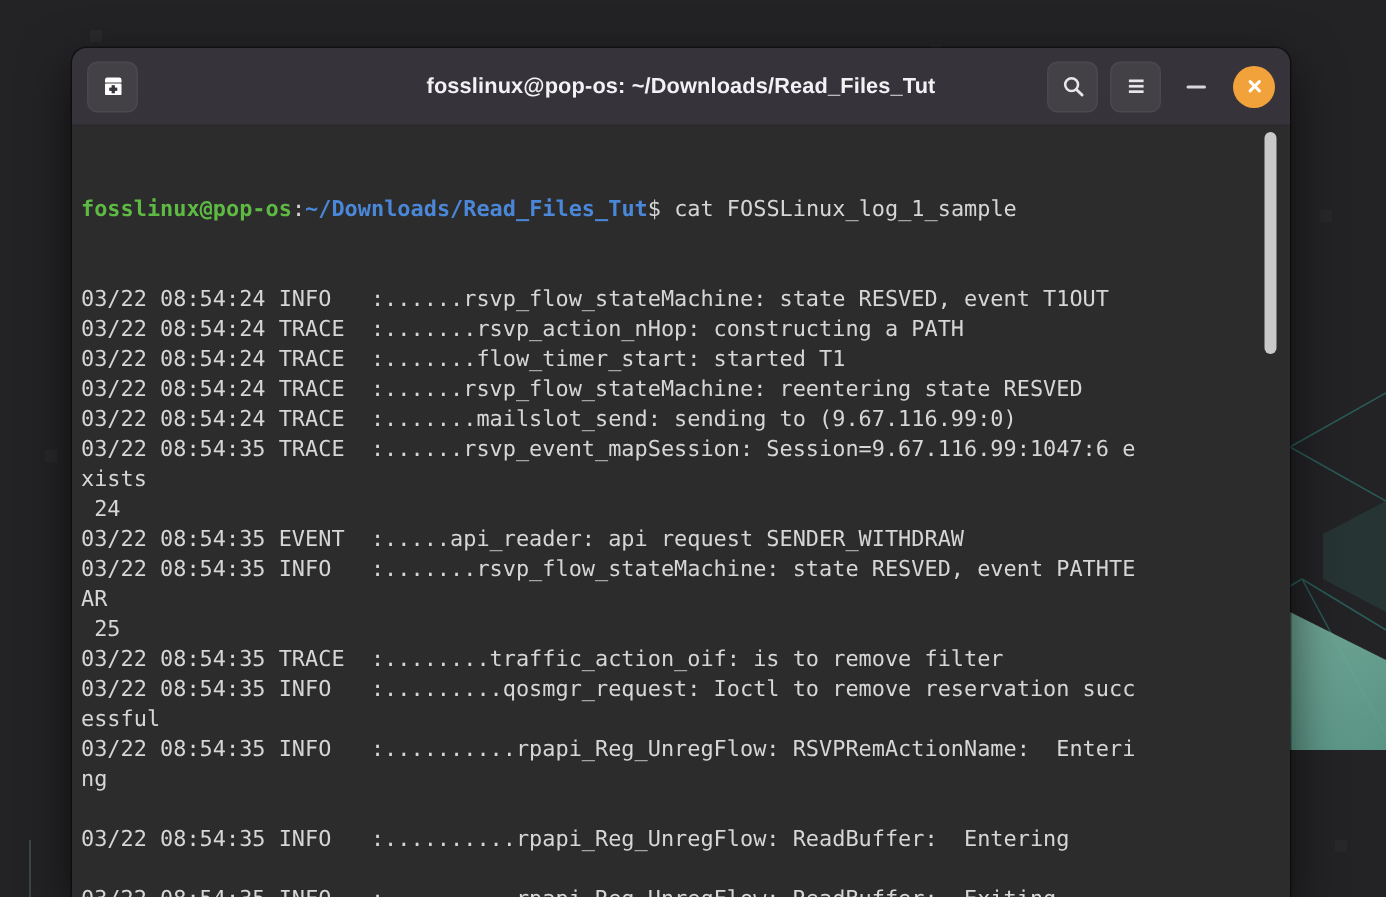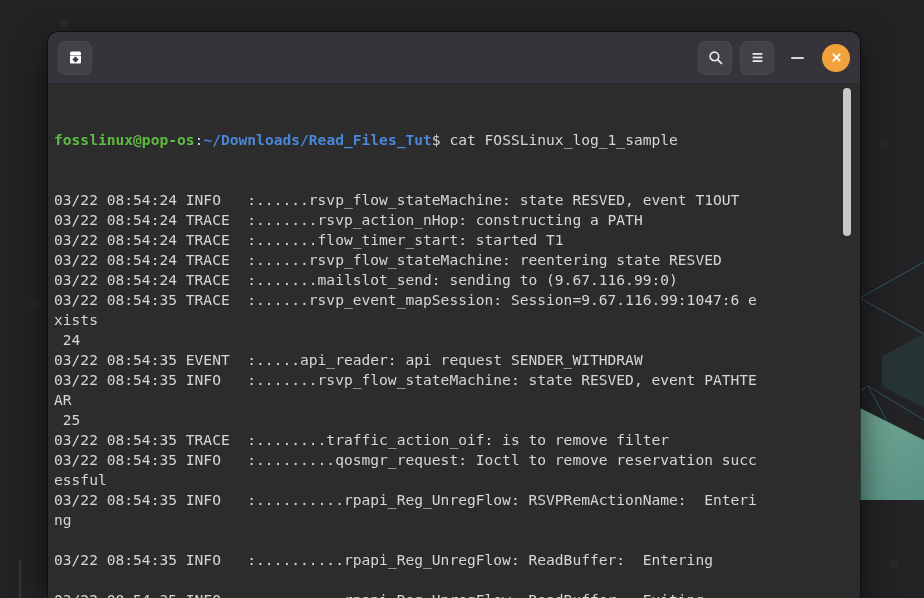--- a/index.html
+++ b/index.html
@@ -216,20 +216,21 @@
 
     <div class="tb-btn" id="new-tab-button">
       <svg width="17" height="17" viewBox="0 0 17 17">
         <path d="M3 4.2 A1.6 1.6 0 0 1 4.6 2.6 h7.8 A1.6 1.6 0 0 1 14 4.2 V6 H3 Z" fill="#ffffff"></path>
         <rect x="3" y="6.6" width="11" height="7.8" rx="0.8" fill="#ffffff"></rect>
         <rect x="7.4" y="7.8" width="2.2" height="5.4" fill="#36343a"></rect>
         <rect x="5.8" y="9.4" width="5.4" height="2.2" fill="#36343a"></rect>
       </svg>
     </div>
 
+    <div id="title-text">fosslinux@pop-os: ~/Downloads/Read_Files_Tut</div>
 
     <div id="tb-right">
 
       <div class="tb-btn" id="search-button">
         <svg width="17" height="17" viewBox="0 0 17 17">
           <circle cx="7.4" cy="7.4" r="4.3" fill="none" stroke="#e8e6ea" stroke-width="1.7"></circle>
           <line x1="10.6" y1="10.6" x2="14.4" y2="14.4" stroke="#e8e6ea" stroke-width="1.9" stroke-linecap="round"></line>
         </svg>
       </div>
 

